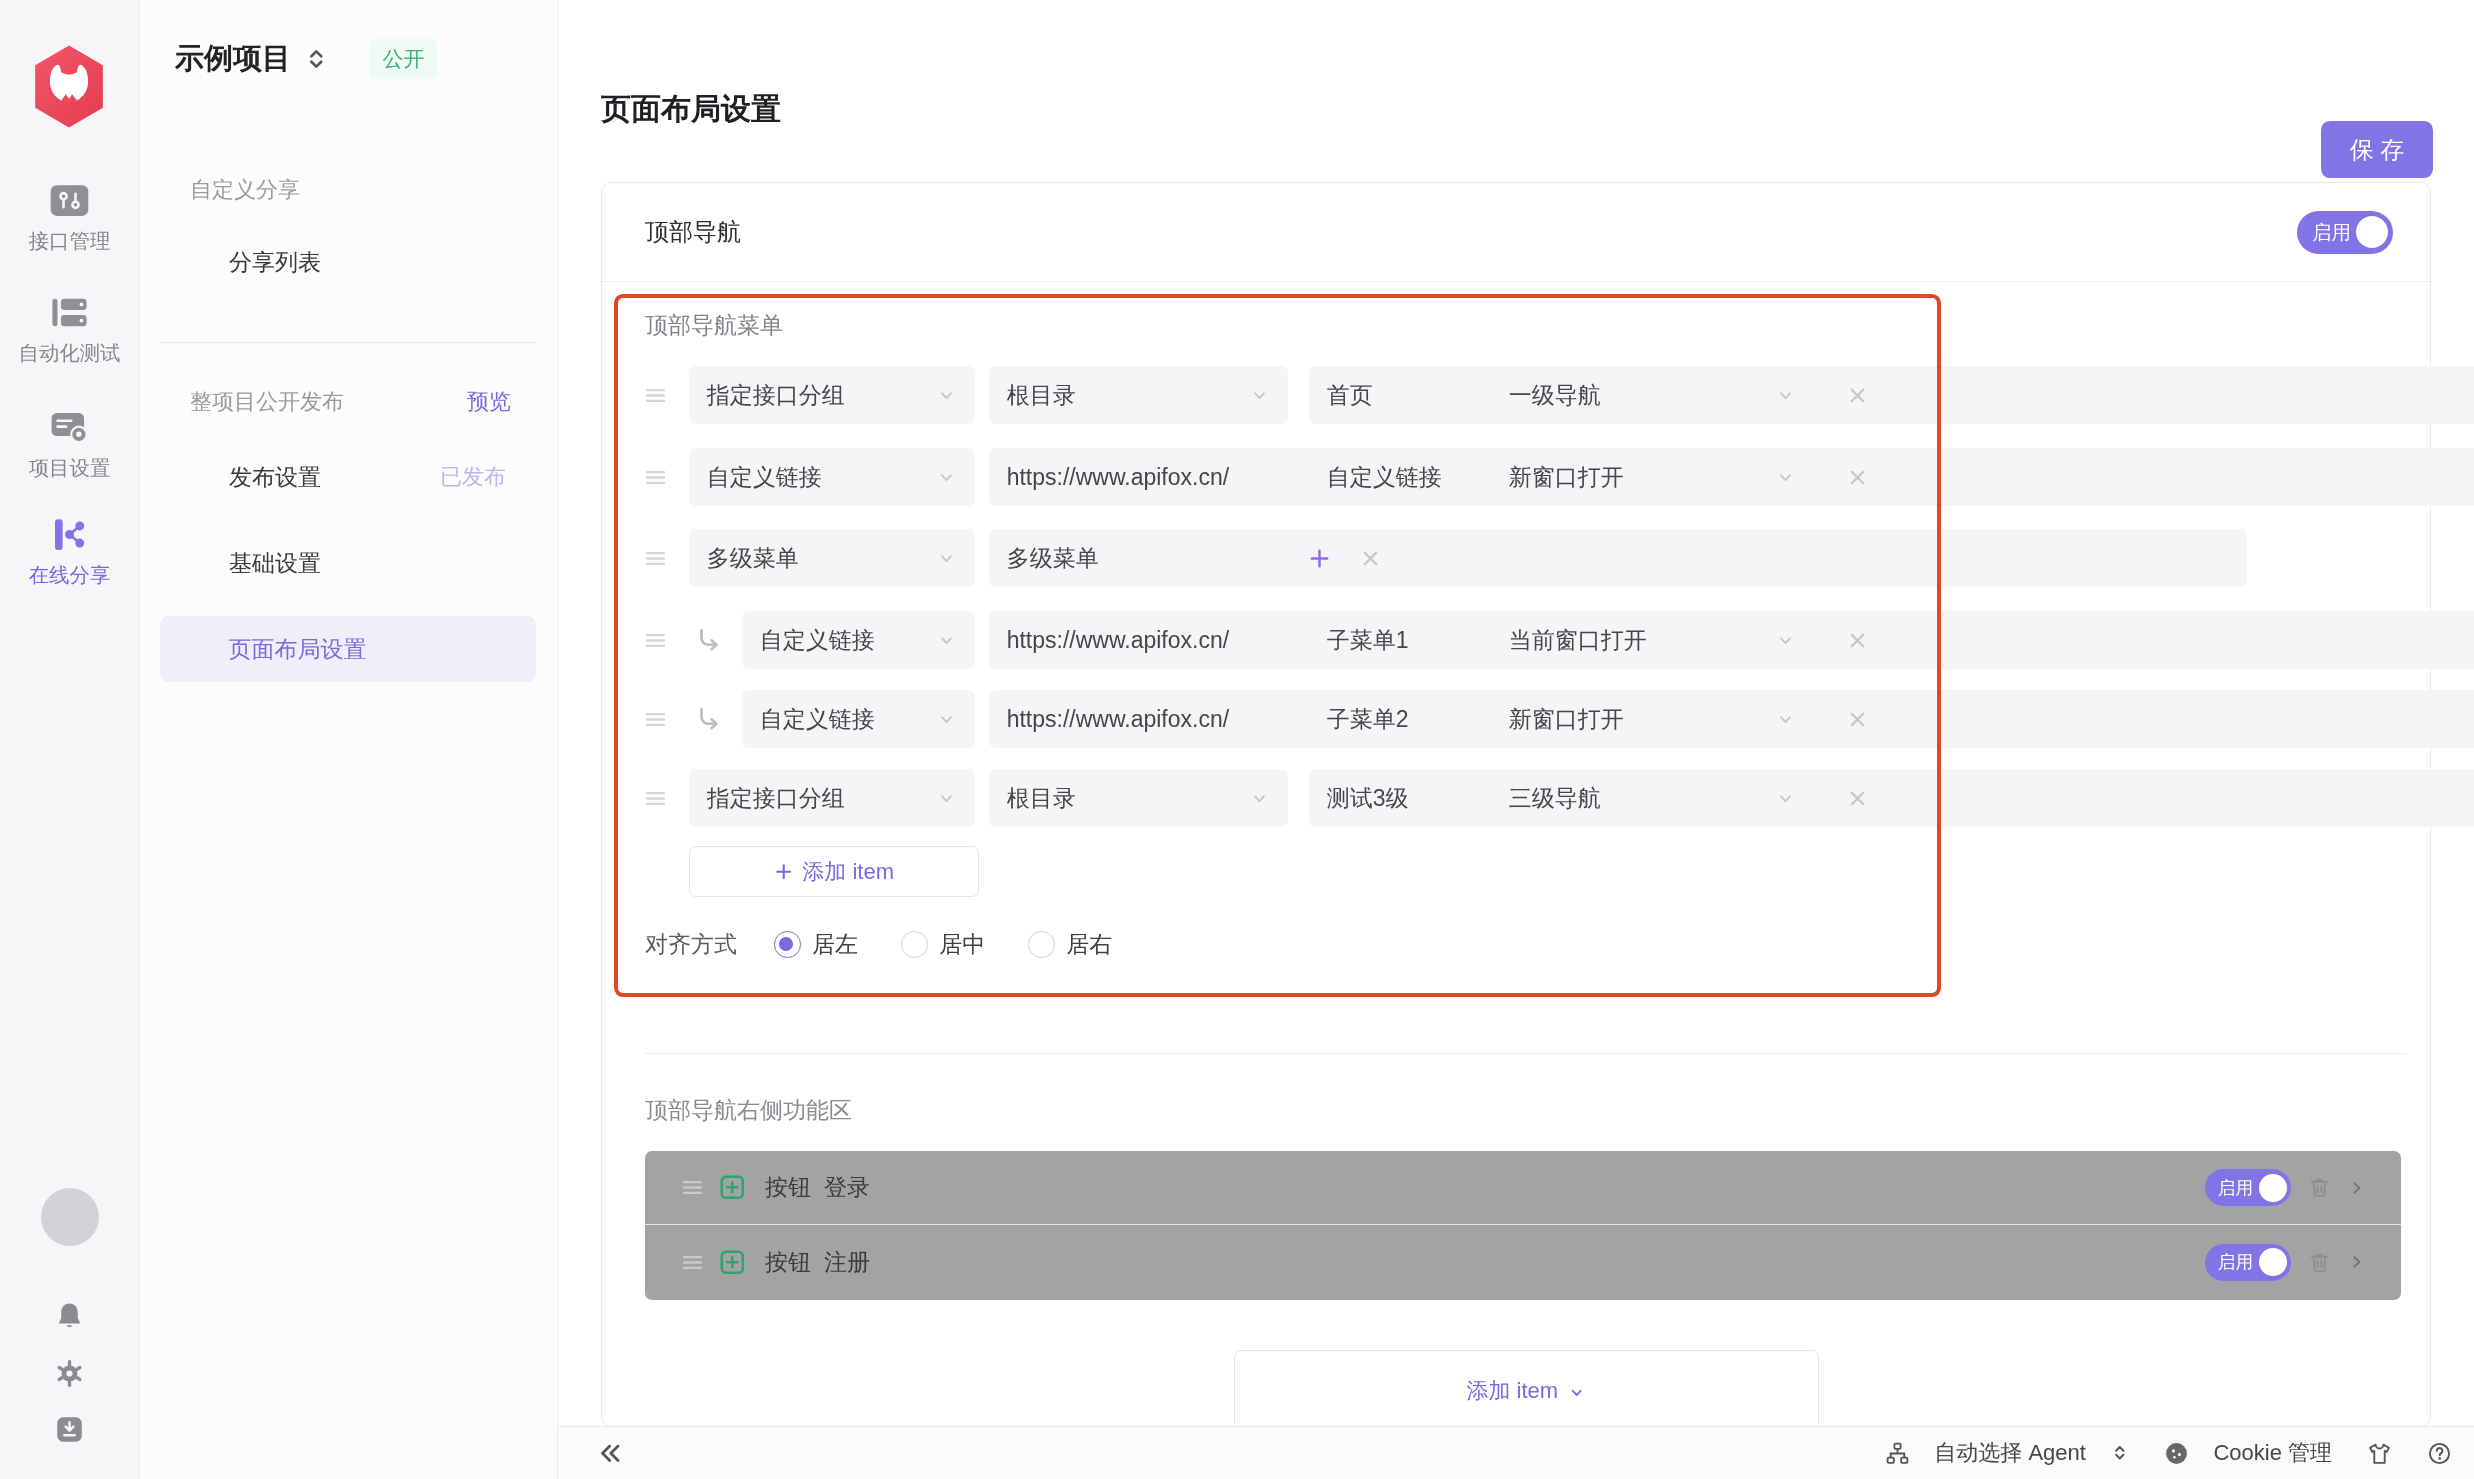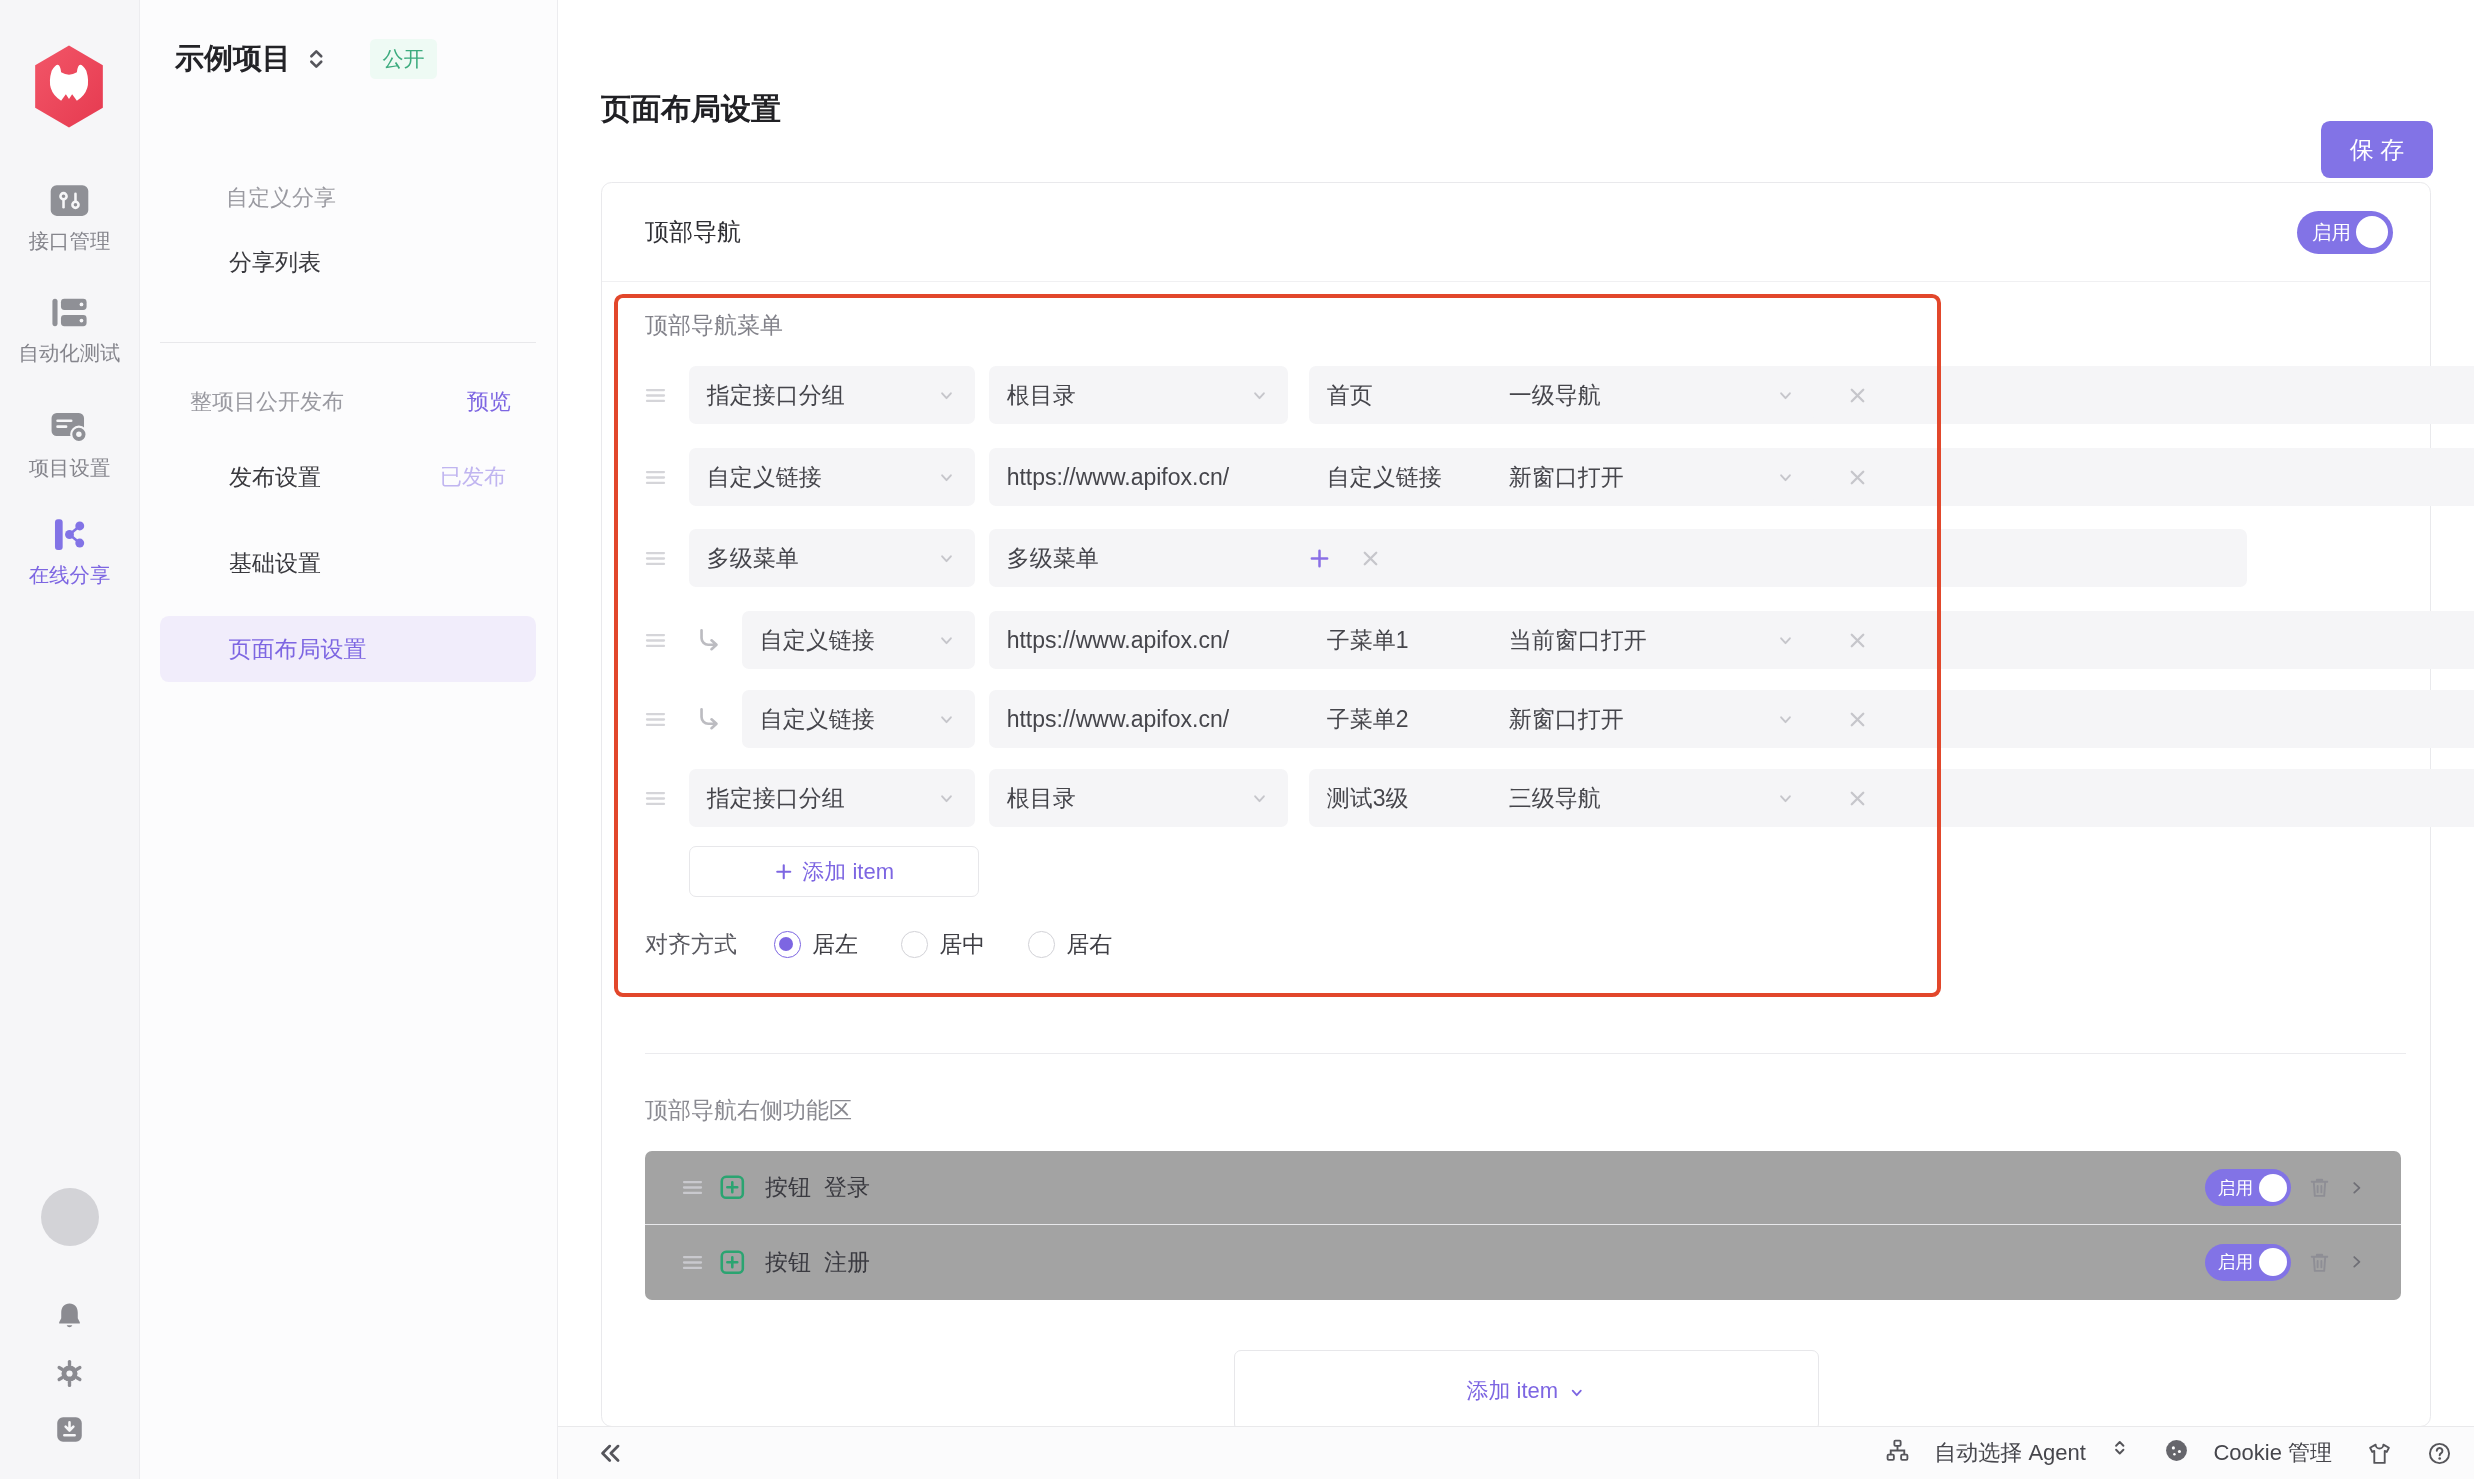--- a/index.html
+++ b/index.html
@@ -25,21 +25,21 @@
 
   
   .subnav { position:absolute; left:140px; top:0; width:418px; height:1479px;
             background:#fcfcfd; border-right:0.9px solid #ececef; z-index:9; }
   .proj { position:absolute; left:35px; top:39px; display:flex; align-items:center; cursor:pointer; }
   .proj-name { font-size:29px; font-weight:600; color:#232327; }
   .updown { width:26.6px; height:28px; color:#55555b; margin-left:12.4px; }
   .badge-public { margin-left:40px; background:#eefaf4; color:#3cab7e; font-size:21px;
                   padding:6.2px 12.4px; border-radius:5.3px; }
   .sec-label { position:absolute; left:50px; font-size:22px; color:#9a9aa1; }
-  .sl-1 { top:183px;margin-left:36px; } .sl-2 { top:387px; }
+  .sl-1 { top:175px; } .sl-2 { top:387px; }
   .sn-item { position:absolute; left:89px; font-size:23px; color:#38383d; cursor:pointer; }
   .si-1 { top:247px; } .si-2 { top:462px; } .si-3 { top:548px; }
   .sn-right { position:absolute; font-size:22px; }
   .preview { right:46px; top:387px; color:#7d66e2; cursor:pointer; }
   .published { right:51px; top:462px; color:#c0b5f0; }
   .sn-divider { position:absolute; left:19.5px; top:342px; width:376px; height:0.9px; background:#e8e8eb; }
   .sn-selected { position:absolute; left:19.5px; top:616px; width:376px; height:66px;
                  background:#f1edfb; border-radius:8.9px; cursor:pointer; }
   .sn-selected span { position:absolute; left:69px; top:0; line-height:66px;
                       font-size:23px; color:#7d66e2; }
@@ -120,21 +120,21 @@
                align-items:center; justify-content:center; gap:8.9px; color:#7d66e2;
                font-size:22px; cursor:pointer; z-index:2; }
   .add-item2 .dchev { width:19.5px; height:19.5px; margin-top:3.5px; }
 
   
   .footer { position:absolute; left:0; right:0; top:1426px; height:53px; background:#fbfbfc;
             border-top:0.9px solid #e9e9eb; display:flex; align-items:center;
             padding:0 23px 0 39px; z-index:6; }
   .collapse { width:26.6px; height:26.6px; color:#55555b; cursor:pointer; }
   .f-right { margin-left:auto; display:flex; align-items:center; gap:35px; color:#46464c; font-size:22px; }
-  .f-group { display:flex; align-items:flex-start; gap:24px; cursor:pointer; }
+  .f-group { display:flex; align-items:center; gap:24px; cursor:pointer; }
   .f-ic { width:25px; height:25px; color:#55555a; }
 </style>
 </head>
 <body>
 
 <svg width="0" height="0" style="position:absolute">
   <defs>
     <symbol id="sym-handle" viewBox="0 0 24 24">
       <rect x="1" y="4.5" width="22" height="2.6" rx="1.3" fill="currentColor"></rect>
       <rect x="1" y="10.7" width="22" height="2.6" rx="1.3" fill="currentColor"></rect>

